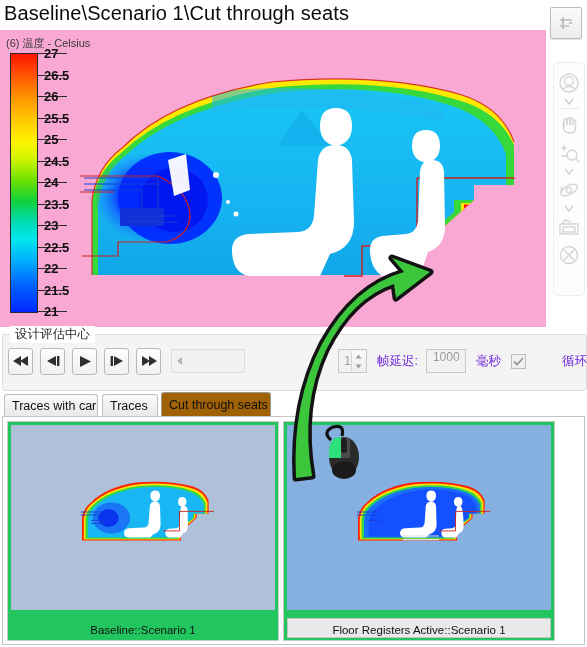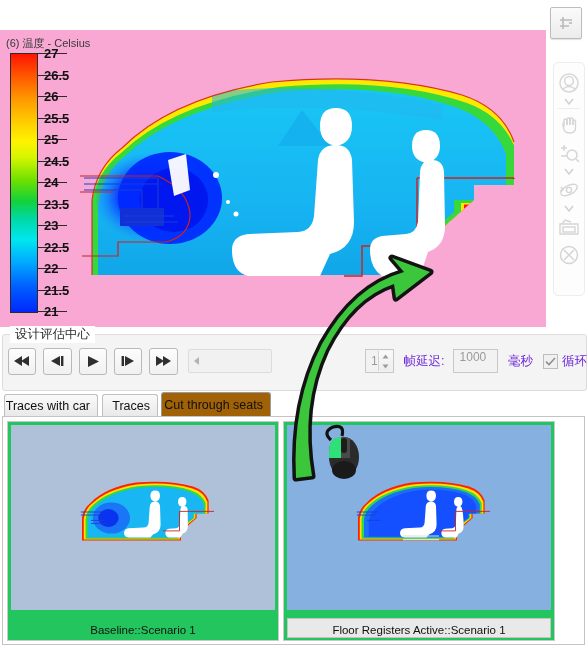--- a/index.html
+++ b/index.html
@@ -112,37 +112,37 @@
     width:14px;height:20px;border-left:1px solid #d3d3d3;
     display:flex;flex-direction:column;align-items:center;justify-content:space-around;
     background:linear-gradient(#fafafa,#ededed);
   }
   .lbl{font-size:12.5px;color:#6d28d9;margin-left:10px;white-space:nowrap;}
   .txtbox{
     width:66px;height:22px;background:#f2f2f2;border:1px solid #c8c8c8;
     display:flex;align-items:flex-start;margin-left:8px;
   }
   .txtbox span{padding-left:6px;font-size:12px;color:#9a9a9a;}
-  .chkwrap{display:flex;align-items:center;margin-left:10px;}
+  .chkwrap{display:flex;align-items:center;margin-left:10px;gap:32px;}
   .chk{
     width:13px;height:13px;background:#f0f0f0;border:1px solid #bdbdbd;
     display:flex;align-items:center;justify-content:center;margin-right:4px;
   }
 
   
   .tabstrip{
     position:absolute;left:2px;top:394px;width:583px;height:22px;
   }
   .tab{
     position:absolute;top:0;height:22px;box-sizing:border-box;
     border:1px solid #bfbfbf;border-bottom:none;
     border-top-left-radius:3px;border-top-right-radius:3px;
     background:linear-gradient(#fafafa,#e9e9e9);
     font-size:12.5px;color:#101010;
-    display:flex;align-items:center;justify-content:flex-end;
+    display:flex;align-items:center;justify-content:flex-start;
     padding:0 7px;white-space:nowrap;
   }
   .tab.active{
     background:#a16207;height:24px;top:-2px;border-color:#9a9a9a;z-index:3;
   }
 
   
   .thumbs{
     position:absolute;left:2px;top:416px;width:583px;height:229px;
     border:1px solid #c4c4c4;background:#ffffff;box-sizing:border-box;
@@ -165,20 +165,21 @@
   }
 
   
   .annotation{position:absolute;left:0;top:0;width:587px;height:647px;pointer-events:none;}
 </style>
 </head>
 <body>
 
 <div id="app">
 
+  <div class="title">Baseline\Scenario 1\Cut through seats</div>
 
   <div class="viewport">
 
     <div class="legend-label">(6) 温度 - Celsius</div>
 
     <div class="colorbar-wrap">
       <div class="colorbar"></div>
       <div id="cb-ticks">
           <div class="cb-tick" style="top: 0px;"></div>
           <div class="cb-lab" style="top: 0px;">27</div>

